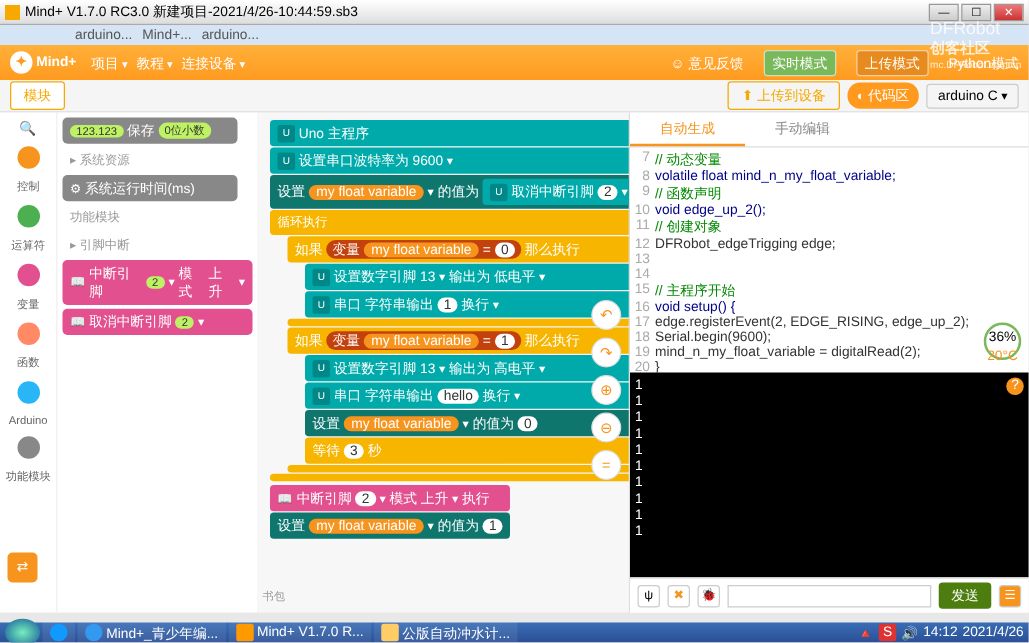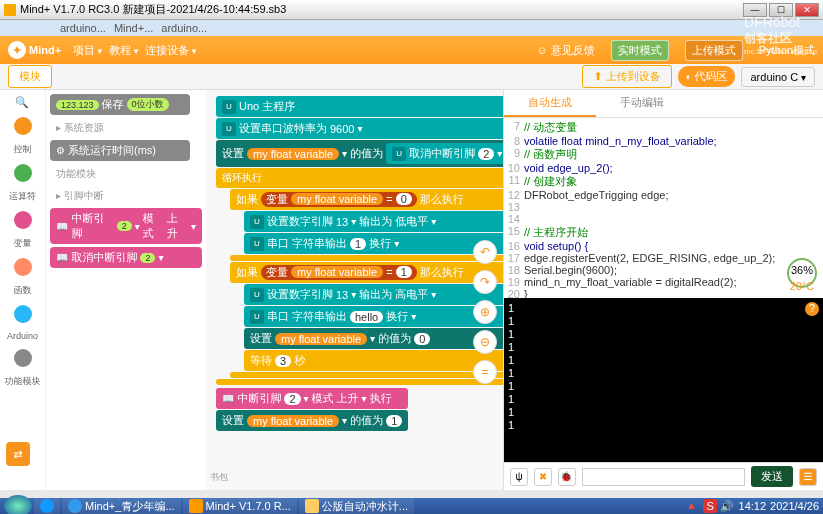--- a/index.html
+++ b/index.html
@@ -59,21 +59,21 @@
 .cl{display:flex}
 .ln{width:18px;text-align:right;color:#aaa;padding-right:4px}
 .ct{color:#333}
 .kw{color:#008}
 .cm{color:#080}
 .prog{position:absolute;right:6px;top:140px;width:30px;height:30px;border:2px solid #7ab85c;border-radius:50%;text-align:center;line-height:14px;font-size:8px;padding-top:3px}
 .serial{flex:1;background:#000;color:#fff;font-family:Consolas,monospace;font-size:10px;padding:4px;overflow:hidden}
 .serline{line-height:13px}
 .serbot{height:28px;background:#fff;border-top:1px solid #ddd;display:flex;align-items:center;padding:0 6px;gap:6px}
 .sinput{flex:1;border:1px solid #ccc;height:18px;padding:0 4px}
-.sendbtn{background:#14532d;color:#fff;padding:3px 10px;border-radius:3px}
+.sendbtn{background:#4d7c0f;color:#fff;padding:3px 10px;border-radius:3px}
 .sico{width:18px;height:18px;border:1px solid #ccc;border-radius:3px;text-align:center;line-height:16px;font-size:10px}
 .expbtn{position:absolute;left:6px;bottom:48px;width:24px;height:24px;background:#f7941e;border-radius:4px;color:#fff;text-align:center;line-height:24px}
 .taskbar{position:absolute;bottom:0;left:0;right:0;height:16px;background:linear-gradient(#3a6db5,#2a5095);display:flex;align-items:center;padding:0 4px;gap:2px}
 .start{width:28px;height:22px;background:radial-gradient(#7eb,#159);border-radius:50%}
 .tbtn{height:22px;padding:0 6px;background:rgba(255,255,255,.08);border-radius:2px;color:#fff;font-size:9px;display:flex;align-items:center;gap:3px}
 .tbico{width:14px;height:14px;background:#48c;border-radius:2px}
 .tray{margin-left:auto;display:flex;align-items:center;gap:4px;color:#fff;font-size:9px}
 .bagline{position:absolute;bottom:30px;left:210px;font-size:9px;color:#999}
 </style>
 </head>

